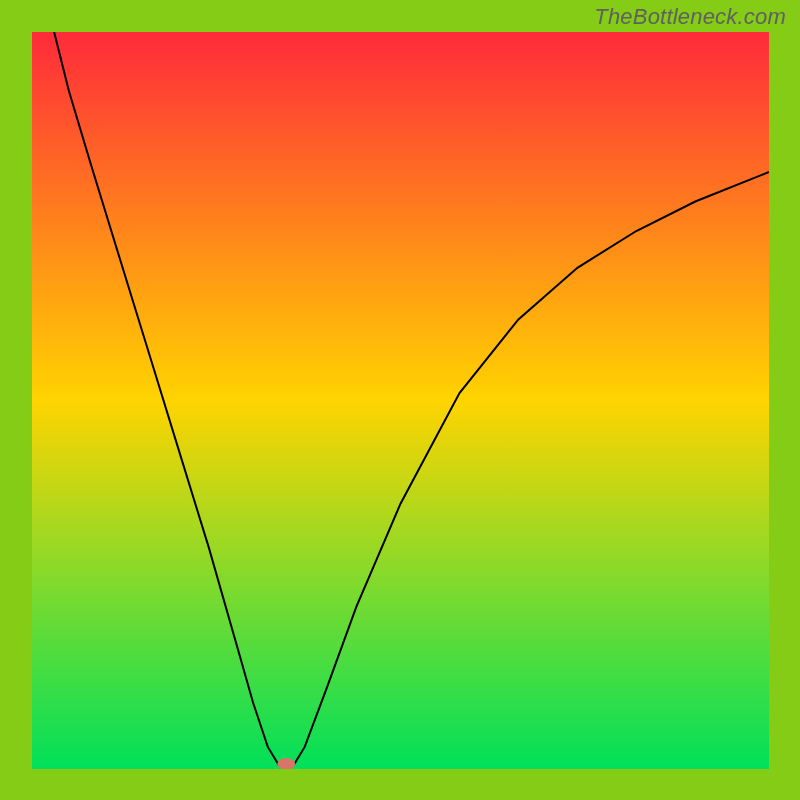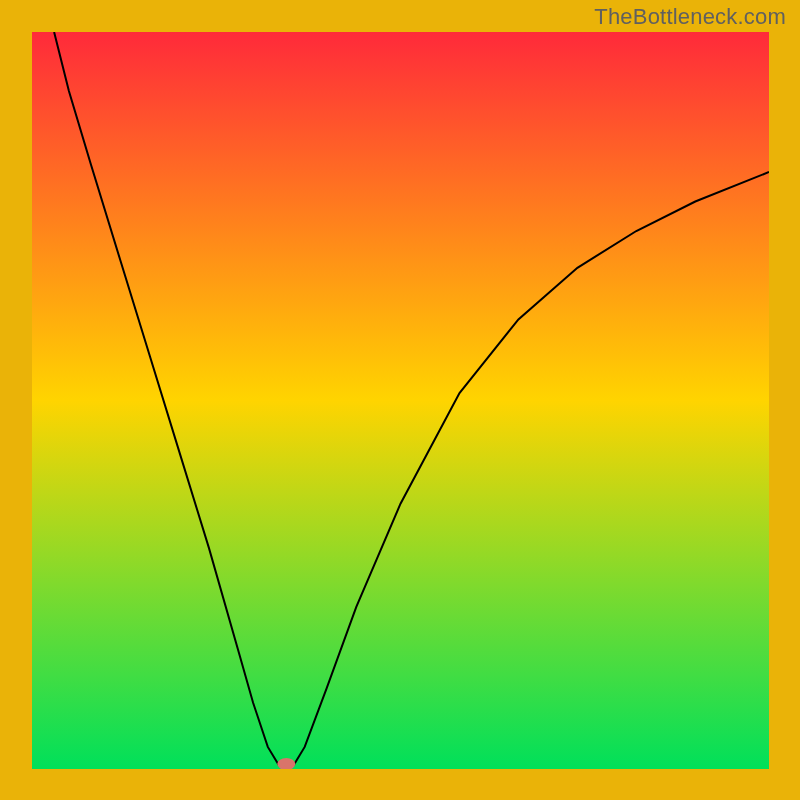--- a/index.html
+++ b/index.html
@@ -6,22 +6,23 @@
     margin: 0;
     padding: 0;
     width: 800px;
     height: 800px;
     background: #000000;
     font-family: Arial, Helvetica, sans-serif;
   }
   .outer {
     width: 800px;
     height: 800px;
-    background: #eab308;
+    background: #84cc16;
     position: relative;
+    font-style: italic;
   }
   .watermark {
     position: absolute;
     top: 4px;
     right: 14px;
     color: #606060;
     font-size: 22px;
     font-weight: 500;
     letter-spacing: 0.2px;
     z-index: 10;

